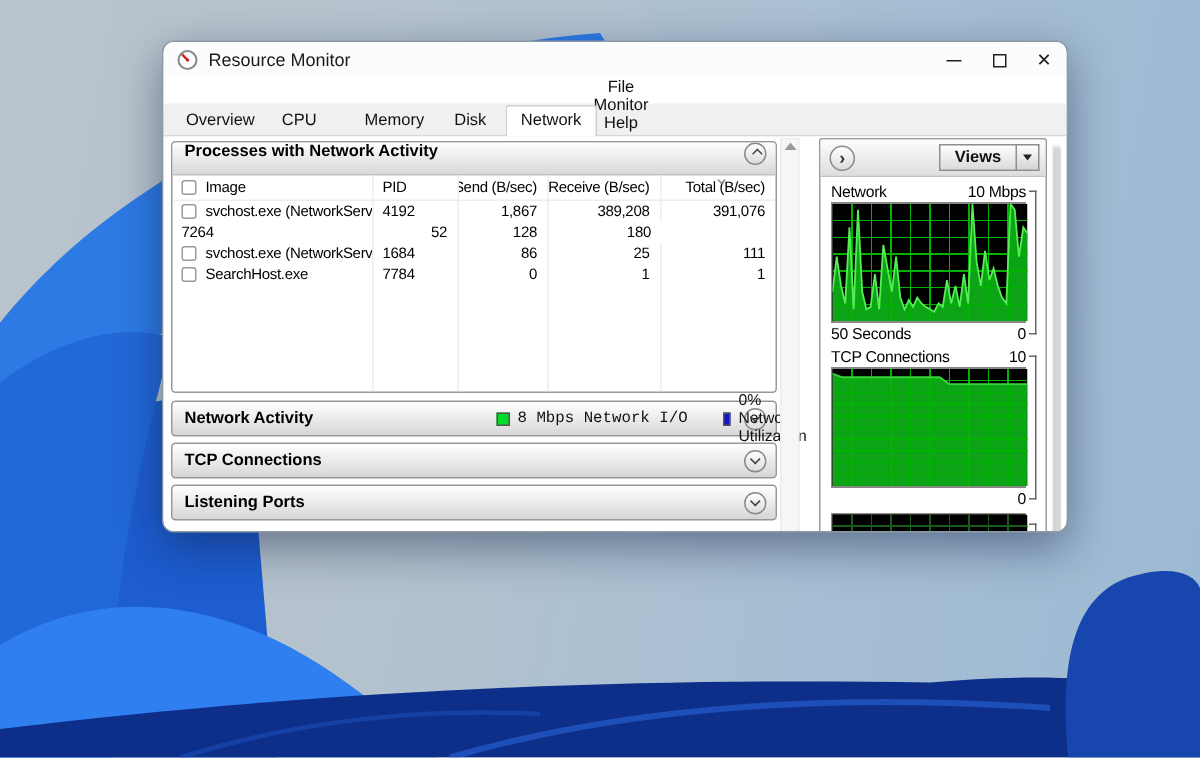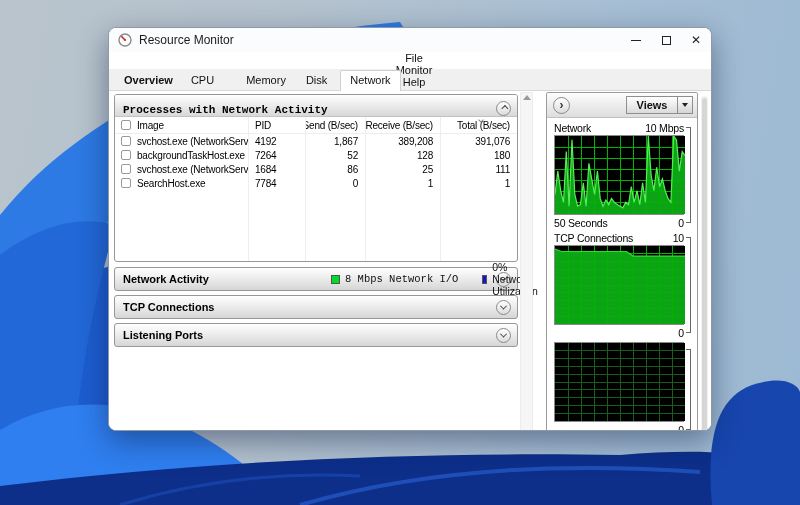--- a/index.html
+++ b/index.html
@@ -5,50 +5,50 @@
   * { margin:0; padding:0; box-sizing:border-box; }
   html,body { width:800px; height:505px; overflow:hidden;
     font-family:"Liberation Sans", sans-serif; }
   body { position:relative;
     background:linear-gradient(100deg,#b9c4cc 0%,#b4c2ce 35%,#a6bed4 70%,#9cb9d3 100%); }
 
   
   .desktop-art { position:absolute; inset:0; }
 
   
-  .win { position:absolute; left:108px; top:27px; width:604px; height:404px;
+  .win { position:absolute; left:108px; top:27px; width:604px; height:328px;
     background:#fff; border:1px solid #8d9aa6; border-radius:8px;
     box-shadow:0 10px 30px rgba(10,25,60,.45); overflow:hidden; }
 
   .titlebar { height:24px; background:#fafcfe; display:flex; align-items:center; padding-left:9px; }
   .title-txt { font-size:12px; color:#1b1b1b; margin-left:7px; }
   .wctl { margin-left:auto; display:flex; height:100%; }
   .wbtn { width:30px; height:100%; display:flex; align-items:center; justify-content:center; cursor:default; }
   .min-glyph { width:10px; border-top:1px solid #222; display:inline-block; }
   .max-glyph { width:9px; height:9px; border:1px solid #222; display:inline-block; }
   .close-glyph { font-size:12px; color:#222; line-height:1; }
 
   .menubar { height:18px; background:#ffffff; display:flex; align-items:center;
     padding-left:8px; border-bottom:1px solid #f0f0f0;flex-direction:column; }
   .menu-item { font-size:11px; color:#111; padding:0 7px; }
 
   .tabbar { height:21px; background:#f0f0f0; border-bottom:1px solid #d8d8d8;
     display:flex; align-items:flex-end; }
   .tab { font-size:11px; color:#111; padding:3px 9px 4px 9px; }
   .tab.active { background:#ffffff; border:1px solid #d0d0d0; border-bottom:none;
     border-radius:2px 2px 0 0; margin-bottom:-1px; padding-bottom:5px; }
-  .tab.t0{margin-left:6px;font-weight:bold;} .tab.t2{margin-left:14px;} .tab.t3{margin-left:2px;} .tab.t4{margin-left:4px;}
+  .tab.t0{margin-left:6px;} .tab.t2{margin-left:14px;} .tab.t3{margin-left:2px;} .tab.t4{margin-left:4px;}
 
   .content { position:relative; height:393px; background:#fff; }
 
   
   .main-col { position:absolute; left:5px; top:3px; width:404px; }
   .panel { border:1px solid #979797; border-radius:3px; background:#fff; overflow:hidden; }
   .phdr { height:22px; background:linear-gradient(#ffffff,#e9e9e9 55%,#d8d8d8);
-    display:flex; align-items:flex-end; padding:0 6px 0 8px; border-bottom:1px solid #c2c2c2;font-family:Liberation Mono, monospace; }
+    display:flex; align-items:flex-start; padding:0 6px 0 8px; border-bottom:1px solid #c2c2c2; }
   .ptitle { font-size:11px; font-weight:bold; color:#000; white-space:nowrap; }
   .circle-btn { margin-left:auto; width:15px; height:15px; border-radius:50%;
     border:1px solid #8a8a8a; background:linear-gradient(#ffffff,#dcdcdc);
     display:flex; align-items:center; justify-content:center; }
   .chev { width:5px; height:5px; border-left:1.5px solid #444; border-bottom:1.5px solid #444; display:inline-block; }
   .chev.up { transform:rotate(135deg) translate(-1px,-1px); }
   .chev.down { transform:rotate(-45deg) translate(1px,-1px); }
 
   .collapsed { height:24px; margin-top:4px; border:1px solid #979797; border-radius:3px;
     background:linear-gradient(#ffffff,#e9e9e9 55%,#d6d6d6);
@@ -196,24 +196,20 @@
               <div class="tcell">
                 <span class="cbx"></span>
                 <span>svchost.exe (NetworkService -p)</span>
               </div>
               <div class="tcell">4192</div>
               <div class="tcell num">1,867</div>
               <div class="tcell num">389,208</div>
               <div class="tcell num">391,076</div>
             </div>
             <div class="trow tdata">
-              <div class="tcell">
-                <span class="cbx"></span>
-                <span>backgroundTaskHost.exe</span>
-              </div>
               <div class="tcell">7264</div>
               <div class="tcell num">52</div>
               <div class="tcell num">128</div>
               <div class="tcell num">180</div>
             </div>
             <div class="trow tdata">
               <div class="tcell">
                 <span class="cbx"></span>
                 <span>svchost.exe (NetworkService -p)</span>
               </div>

